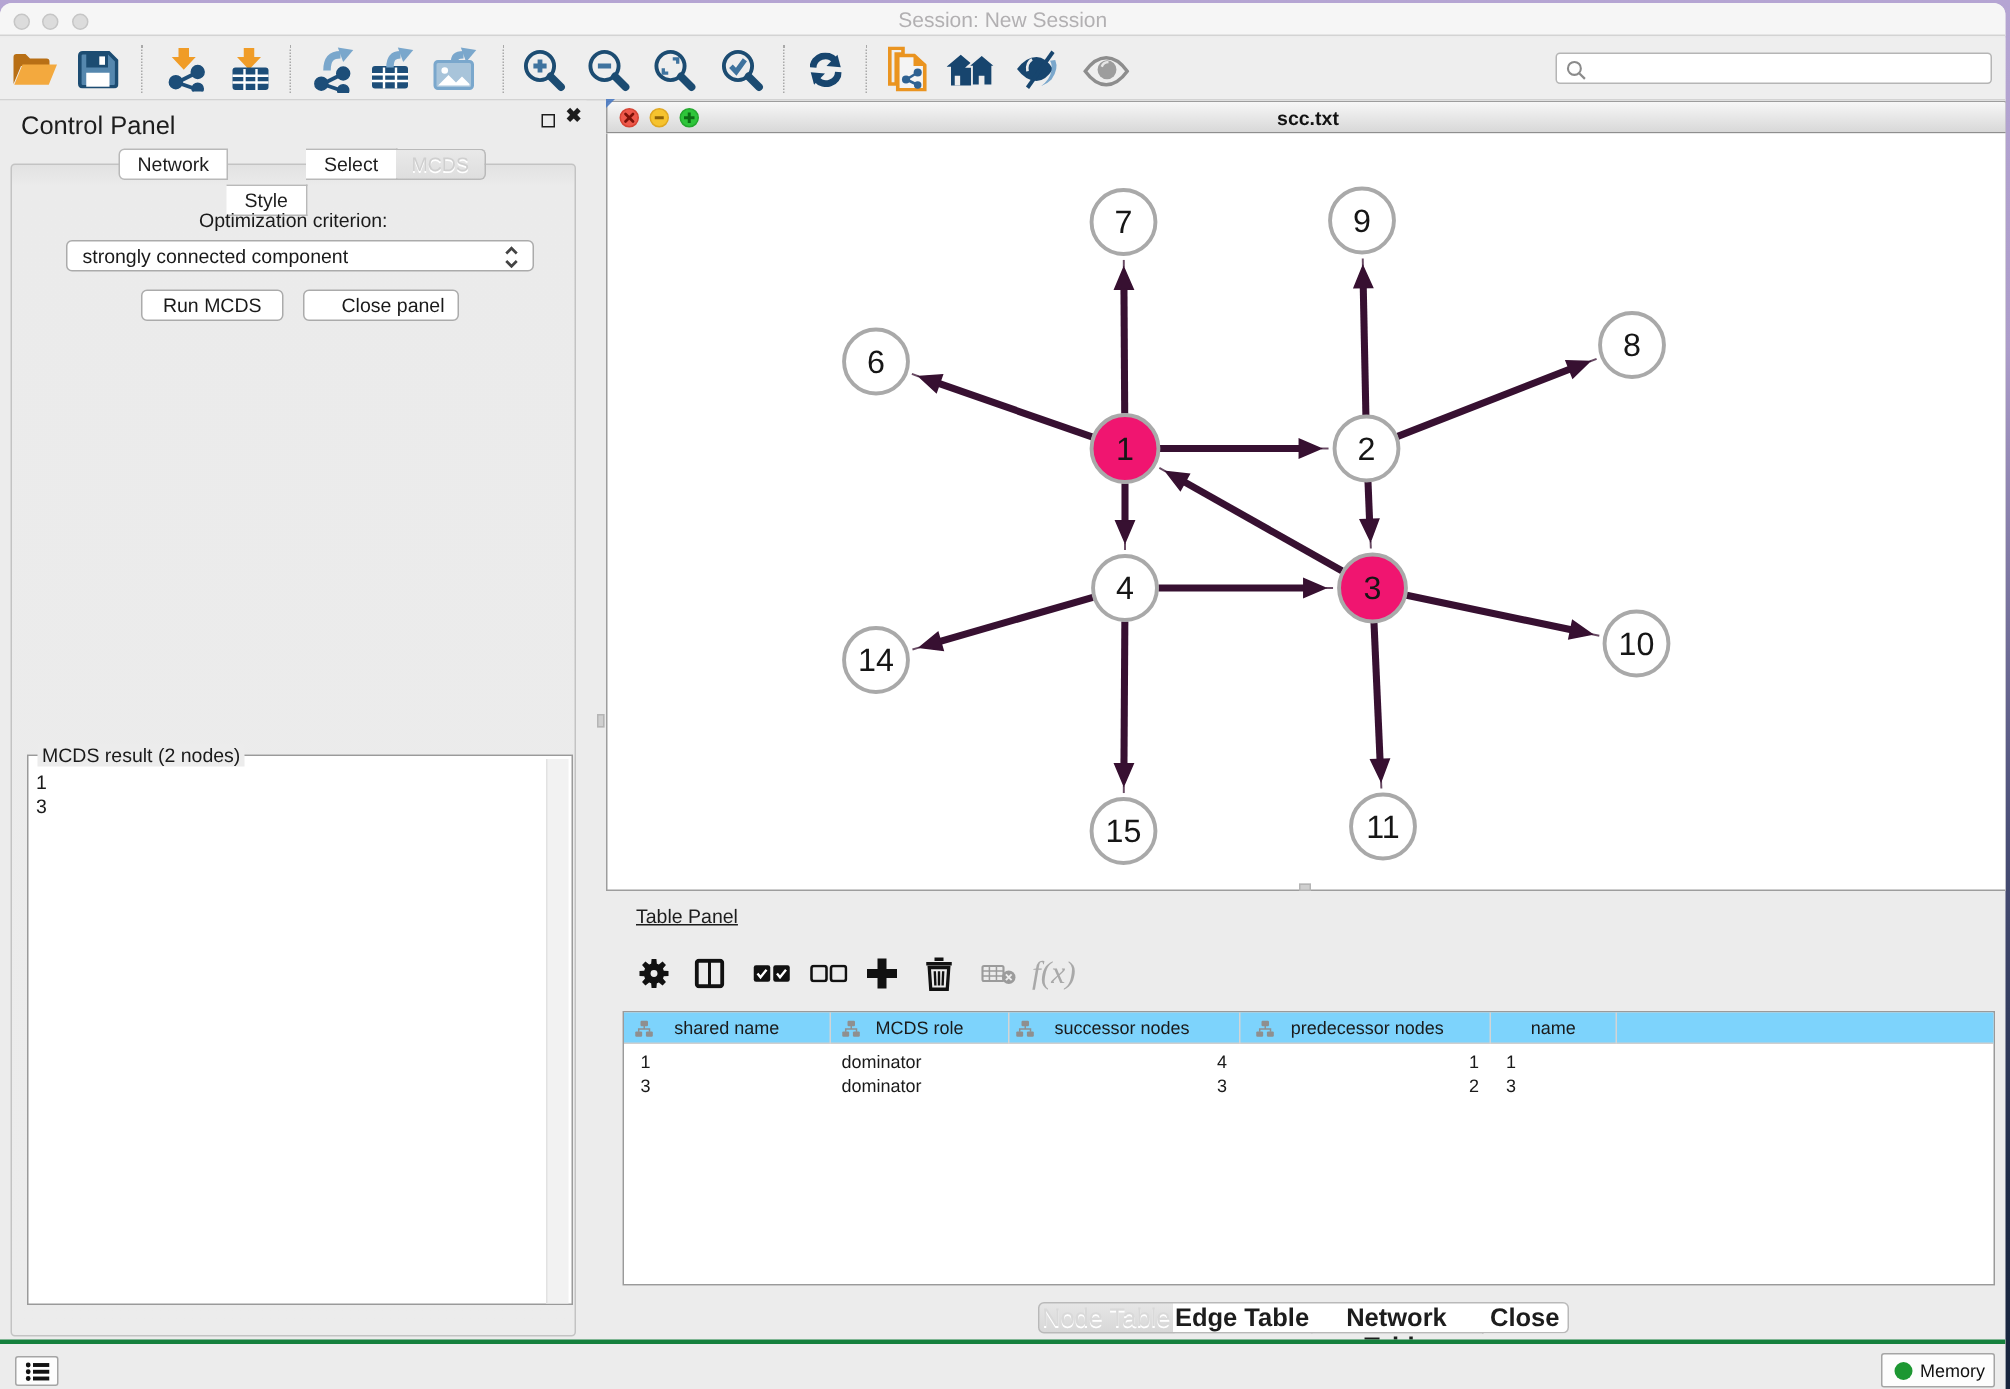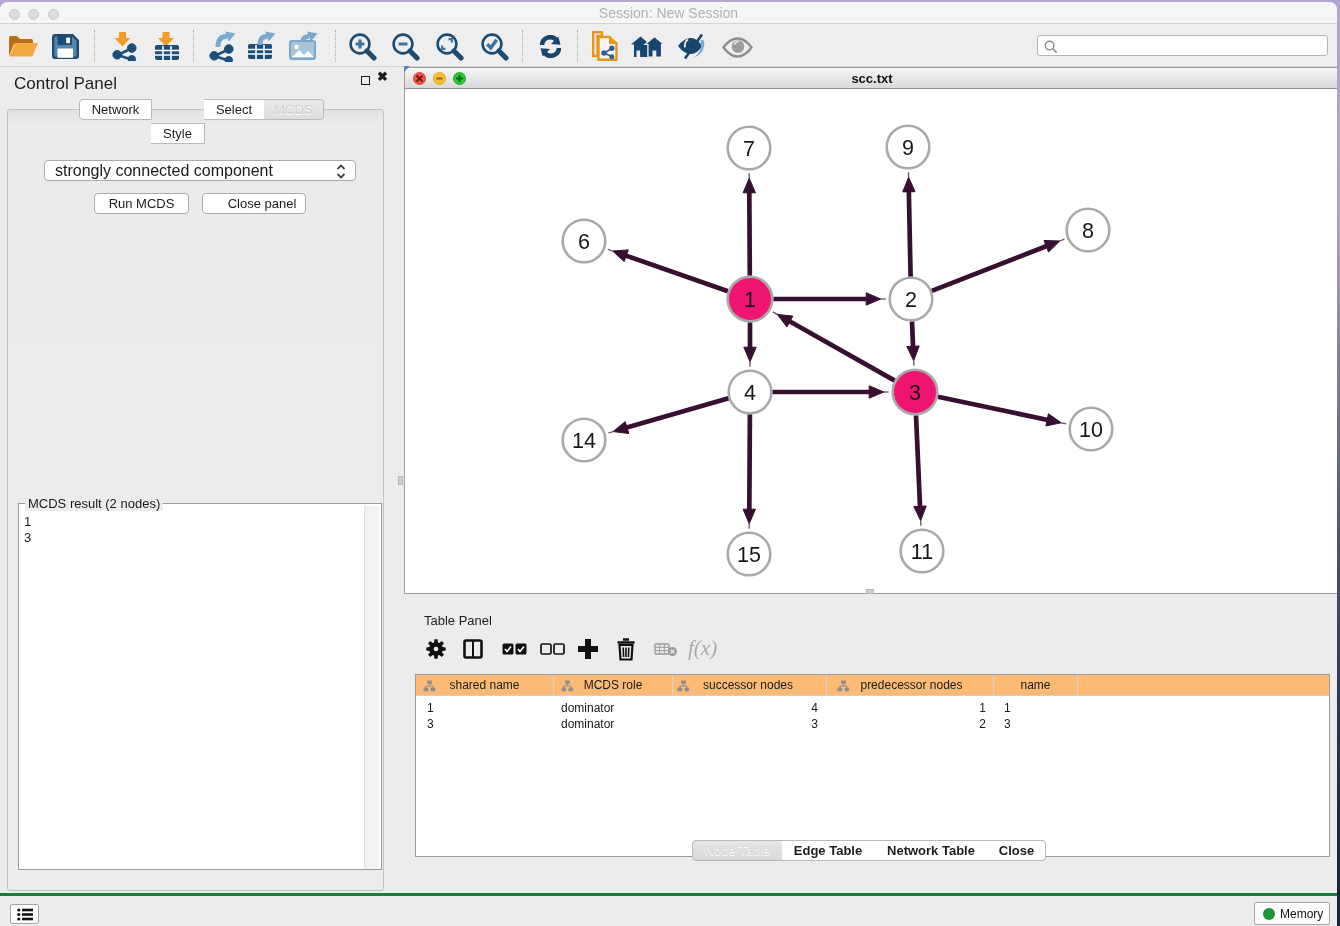--- a/index.html
+++ b/index.html
@@ -32,21 +32,21 @@
 #cp-pane { position:absolute; left:7px; top:42px; width:377px; height:782px;
   border:1px solid #c3c3c3; border-radius:3px;
   background:linear-gradient(180deg,#e2e2e2 0%,#ebebeb 14px,#ececec 100%); }
 .tab { position:absolute; top:32px; height:21px; background:#fff;
   border:1px solid #b9b9b9; font-size:13px; color:#1d1d1d; text-align:center;
   line-height:19px; }
 #opt-label { position:absolute; left:0; top:72px; width:391px; text-align:center;
   font-size:13px; color:#1a1a1a; }
 #opt-select { position:absolute; left:44px; top:93px; width:312px; height:21px;
   background:#fff; border:1px solid #ababab; border-radius:4px;
-  font-size:16px; color:#1a1a1a; line-height:19px; padding-left:10px; }
+  font-size:13px; color:#1a1a1a; line-height:19px; padding-left:10px; }
 .btn { position:absolute; top:126px; height:21px; background:#fff;
   border:1px solid #ababab; border-radius:4px; font-size:13px; color:#1a1a1a;
   text-align:center; line-height:19px; }
 #mcds-box { position:absolute; left:18px; top:436px; width:364px; height:367px;
   background:#fff; border:1px solid #9a9a9a; }
 #mcds-label { position:absolute; left:25px; top:429px; background:#ececec;
   padding:0 3px; font-size:13px; color:#1a1a1a; }
 #mcds-vals { position:absolute; left:24px; top:447px; font-size:13px; color:#1a1a1a; line-height:16px; }
 #mcds-scroll { position:absolute; right:2px; top:2px; width:15px; height:363px;
   background:#f2f2f2; border-left:1px solid #e2e2e2; }
@@ -56,32 +56,32 @@
   background:linear-gradient(180deg,#f7f7f7 0%,#e9e9e9 45%,#d8d8d8 100%);
   border:1px solid #9d9d9d; border-bottom:1px solid #8e8e8e; border-radius:2px 2px 0 0; }
 #nw-title-text { position:absolute; width:934px; text-align:center; top:3px;
   font-size:13px; font-weight:bold; color:#111; }
 .mac { position:absolute; top:4px; width:13px; height:13px; border-radius:50%; }
 #nw-canvas { position:absolute; left:0; top:22px; width:934px; height:505px;
   background:#fff; border:1px solid #9d9d9d; border-top:none; }
 
 #tp { position:absolute; left:406px; top:596px; width:927px; height:274px;
   background:#ececec; border-radius:0 0 6px 6px; }
-#tp-title { position:absolute; left:18px; top:15px; font-size:13px; color:#1d1d1d; }
+#tp-title { position:absolute; left:18px; top:5px; font-size:13px; color:#1d1d1d;text-decoration:underline; }
 #tp-table { position:absolute; left:9px; top:76px; width:915px; height:183px;
   background:#fff; border:1px solid #9a9a9a; }
 #tp-header { position:absolute; left:0; top:0; width:913px; height:21px;
-  background:#fdba74; border-bottom:1px solid #cfcfcf; font-size:12px; color:#1a1a1a; }
+  background:#7dd3fc; border-bottom:1px solid #cfcfcf; font-size:12px; color:#1a1a1a; }
 .treeic { position:absolute; left:7px; top:5px; }
 .hcell { position:absolute; top:0; height:21px; border-right:1px solid #d4d4d4;
   text-align:center; line-height:21px; }
 .tcell { position:absolute; font-size:12px; color:#1a1a1a; }
 
-.btab { position:absolute; top:838px; height:21px; background:#fff;
-  border:1px solid #b9b9b9; font-size:13px; font-weight:bold; color:#1d1d1d;
+.btab { position:absolute; top:866px; height:21px; background:#fff;
+  border:1px solid #b9b9b9; font-size:17px; font-weight:bold; color:#1d1d1d;
   text-align:center; line-height:19px; }
 
 #status { position:absolute; left:0; top:891px; width:1337px; height:33px;
   background:#ececec; border-top:3px solid #15803d; }
 #st-left { position:absolute; left:10px; top:8px; width:29px; height:20px;
   background:#fdfdfd; border:1px solid #a5a5a5; border-radius:2px; }
 #st-mem { position:absolute; left:1254px; top:6px; width:76px; height:23px;
   background:#fdfdfd; border:1px solid #a5a5a5; border-radius:2px;
   font-size:12px; color:#111; }
 </style>
@@ -251,20 +251,21 @@
   <div id="cp">
     <div id="cp-title">Control Panel</div>
     <div class="wicon-sq" style="left:361px; top:9px;"></div>
     <div class="wicon-x" style="left:377px; top:2px;">✖</div>
     <div id="cp-pane"></div>
     <div class="tab" style="left:79px; width:73px; border-radius:4px 0 0 4px;">Network</div>
     <div class="tab" style="left:151px; width:54px; border-left:none;margin-top:24px;">Style</div>
     <div class="tab" style="left:204px; width:61px; border-left:none;">Select</div>
     <div class="tab" style="left:264px; width:60px; border-left:none; border-radius:0 4px 4px 0;
       background:linear-gradient(180deg,#e9e9e9,#dedede); color:#cfcfcf; text-shadow:0 1px 0 #fff;">MCDS</div>
+    <div id="opt-label">Optimization criterion:</div>
     <div id="opt-select">strongly connected component
       <svg class="abs" style="right:9px; top:3px;" width="10" height="15" viewBox="0 0 10 15">
         <path d="M1.5 5 L5 1.5 L8.5 5" fill="none" stroke="#444" stroke-width="1.8"></path>
         <path d="M1.5 10 L5 13.5 L8.5 10" fill="none" stroke="#444" stroke-width="1.8"></path>
       </svg>
     </div>
     <div class="btn" style="left:94px; width:95px;">Run MCDS</div>
     <div class="btn" style="left:202px; width:104px;padding-left:16px;">Close panel</div>
     <div id="mcds-box">
         <div id="mcds-scroll"></div>

